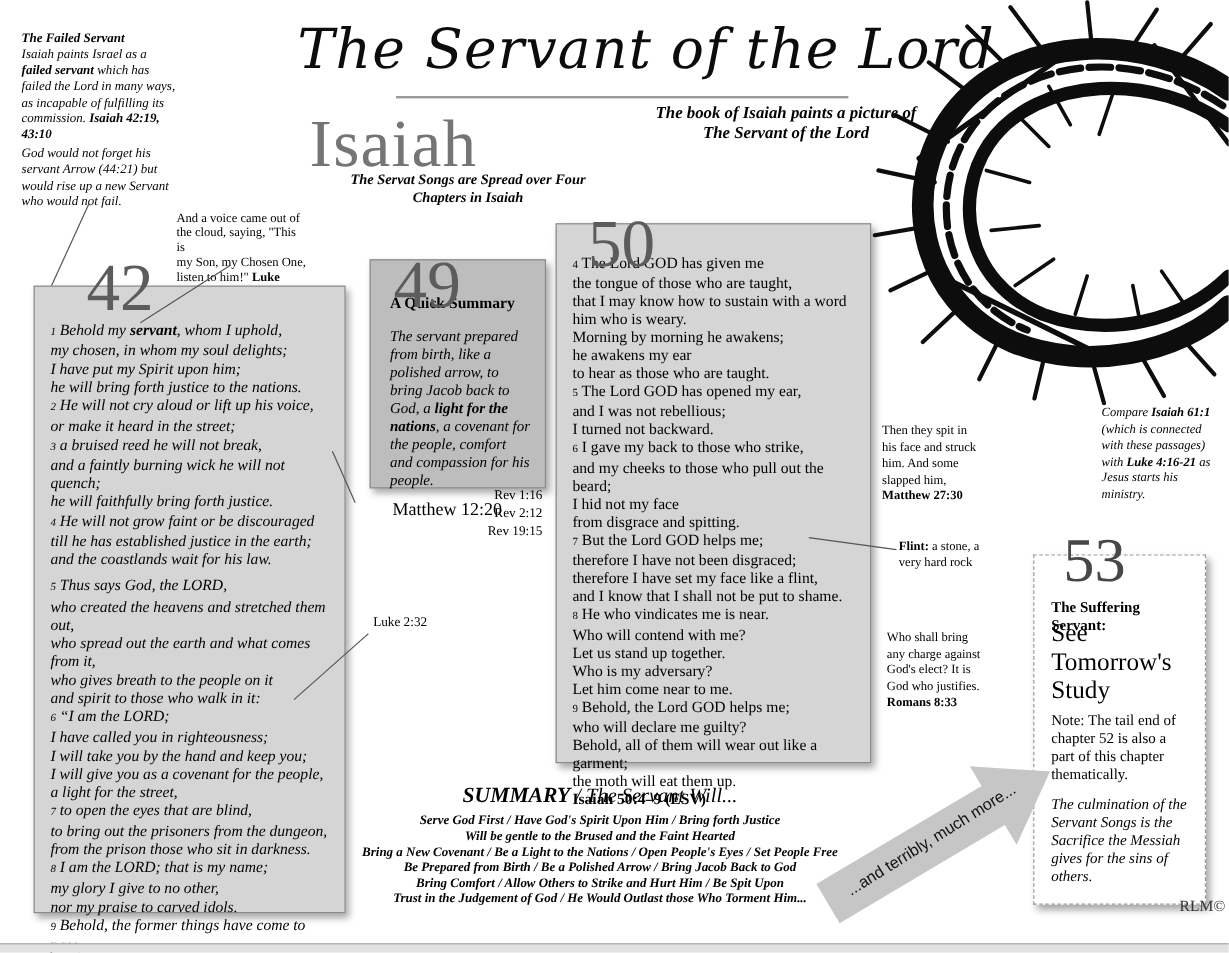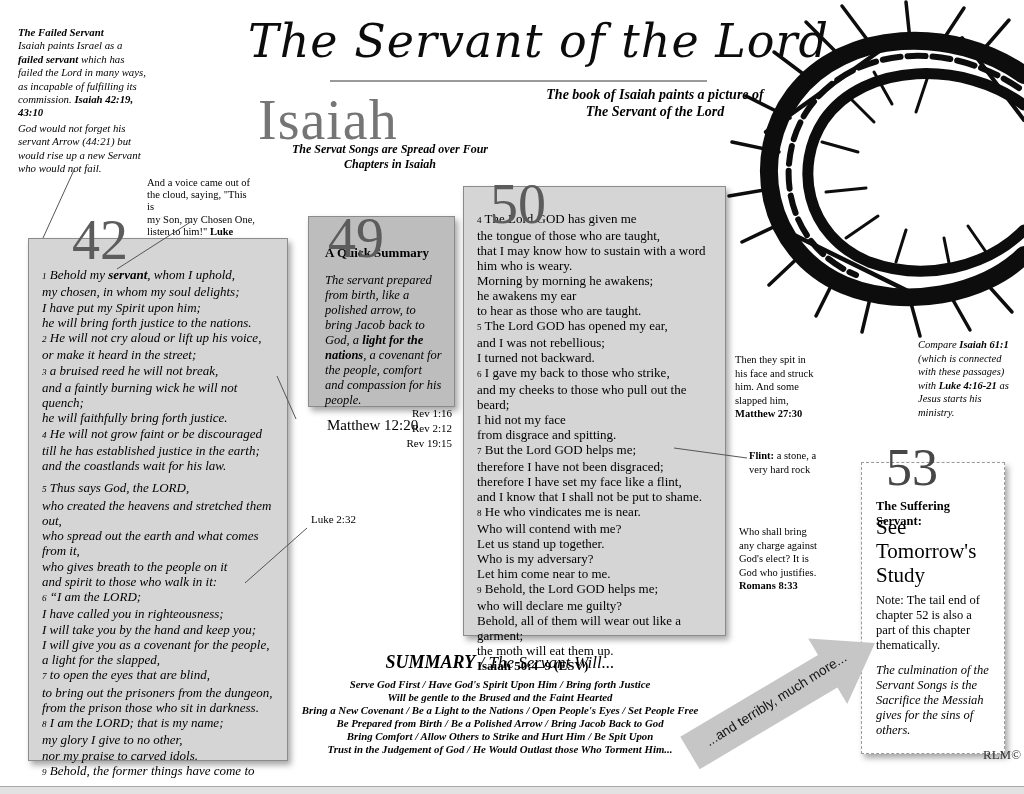--- a/index.html
+++ b/index.html
@@ -217,21 +217,21 @@
       <div class="gap"></div>
       <div class="tl"><span class="vn">5</span> Thus says God, the LORD,</div>
       <div class="tl">who created the heavens and stretched them out,</div>
       <div class="tl">who spread out the earth and what comes from it,</div>
       <div class="tl">who gives breath to the people on it</div>
       <div class="tl">and spirit to those who walk in it:</div>
       <div class="tl"><span class="vn">6</span> “I am the LORD;</div>
       <div class="tl">I have called you in righteousness;</div>
       <div class="tl">I will take you by the hand and keep you;</div>
       <div class="tl">I will give you as a covenant for the people,</div>
-      <div class="tl">a light for the slapped,</div>
+      <div class="tl">a light for the street,</div>
       <div class="tl"><span class="vn">7</span> to open the eyes that are blind,</div>
       <div class="tl">to bring out the prisoners from the dungeon,</div>
       <div class="tl">from the prison those who sit in darkness.</div>
       <div class="tl"><span class="vn">8</span> I am the LORD; that is my name;</div>
       <div class="tl">my glory I give to no other,</div>
       <div class="tl">nor my praise to carved idols.</div>
       <div class="tl"><span class="vn">9</span> Behold, the former things have come to pass,</div>
     </div>
 </div>
 <div class="boxnum" id="num42" data-name="chapter-number-42">42</div>

